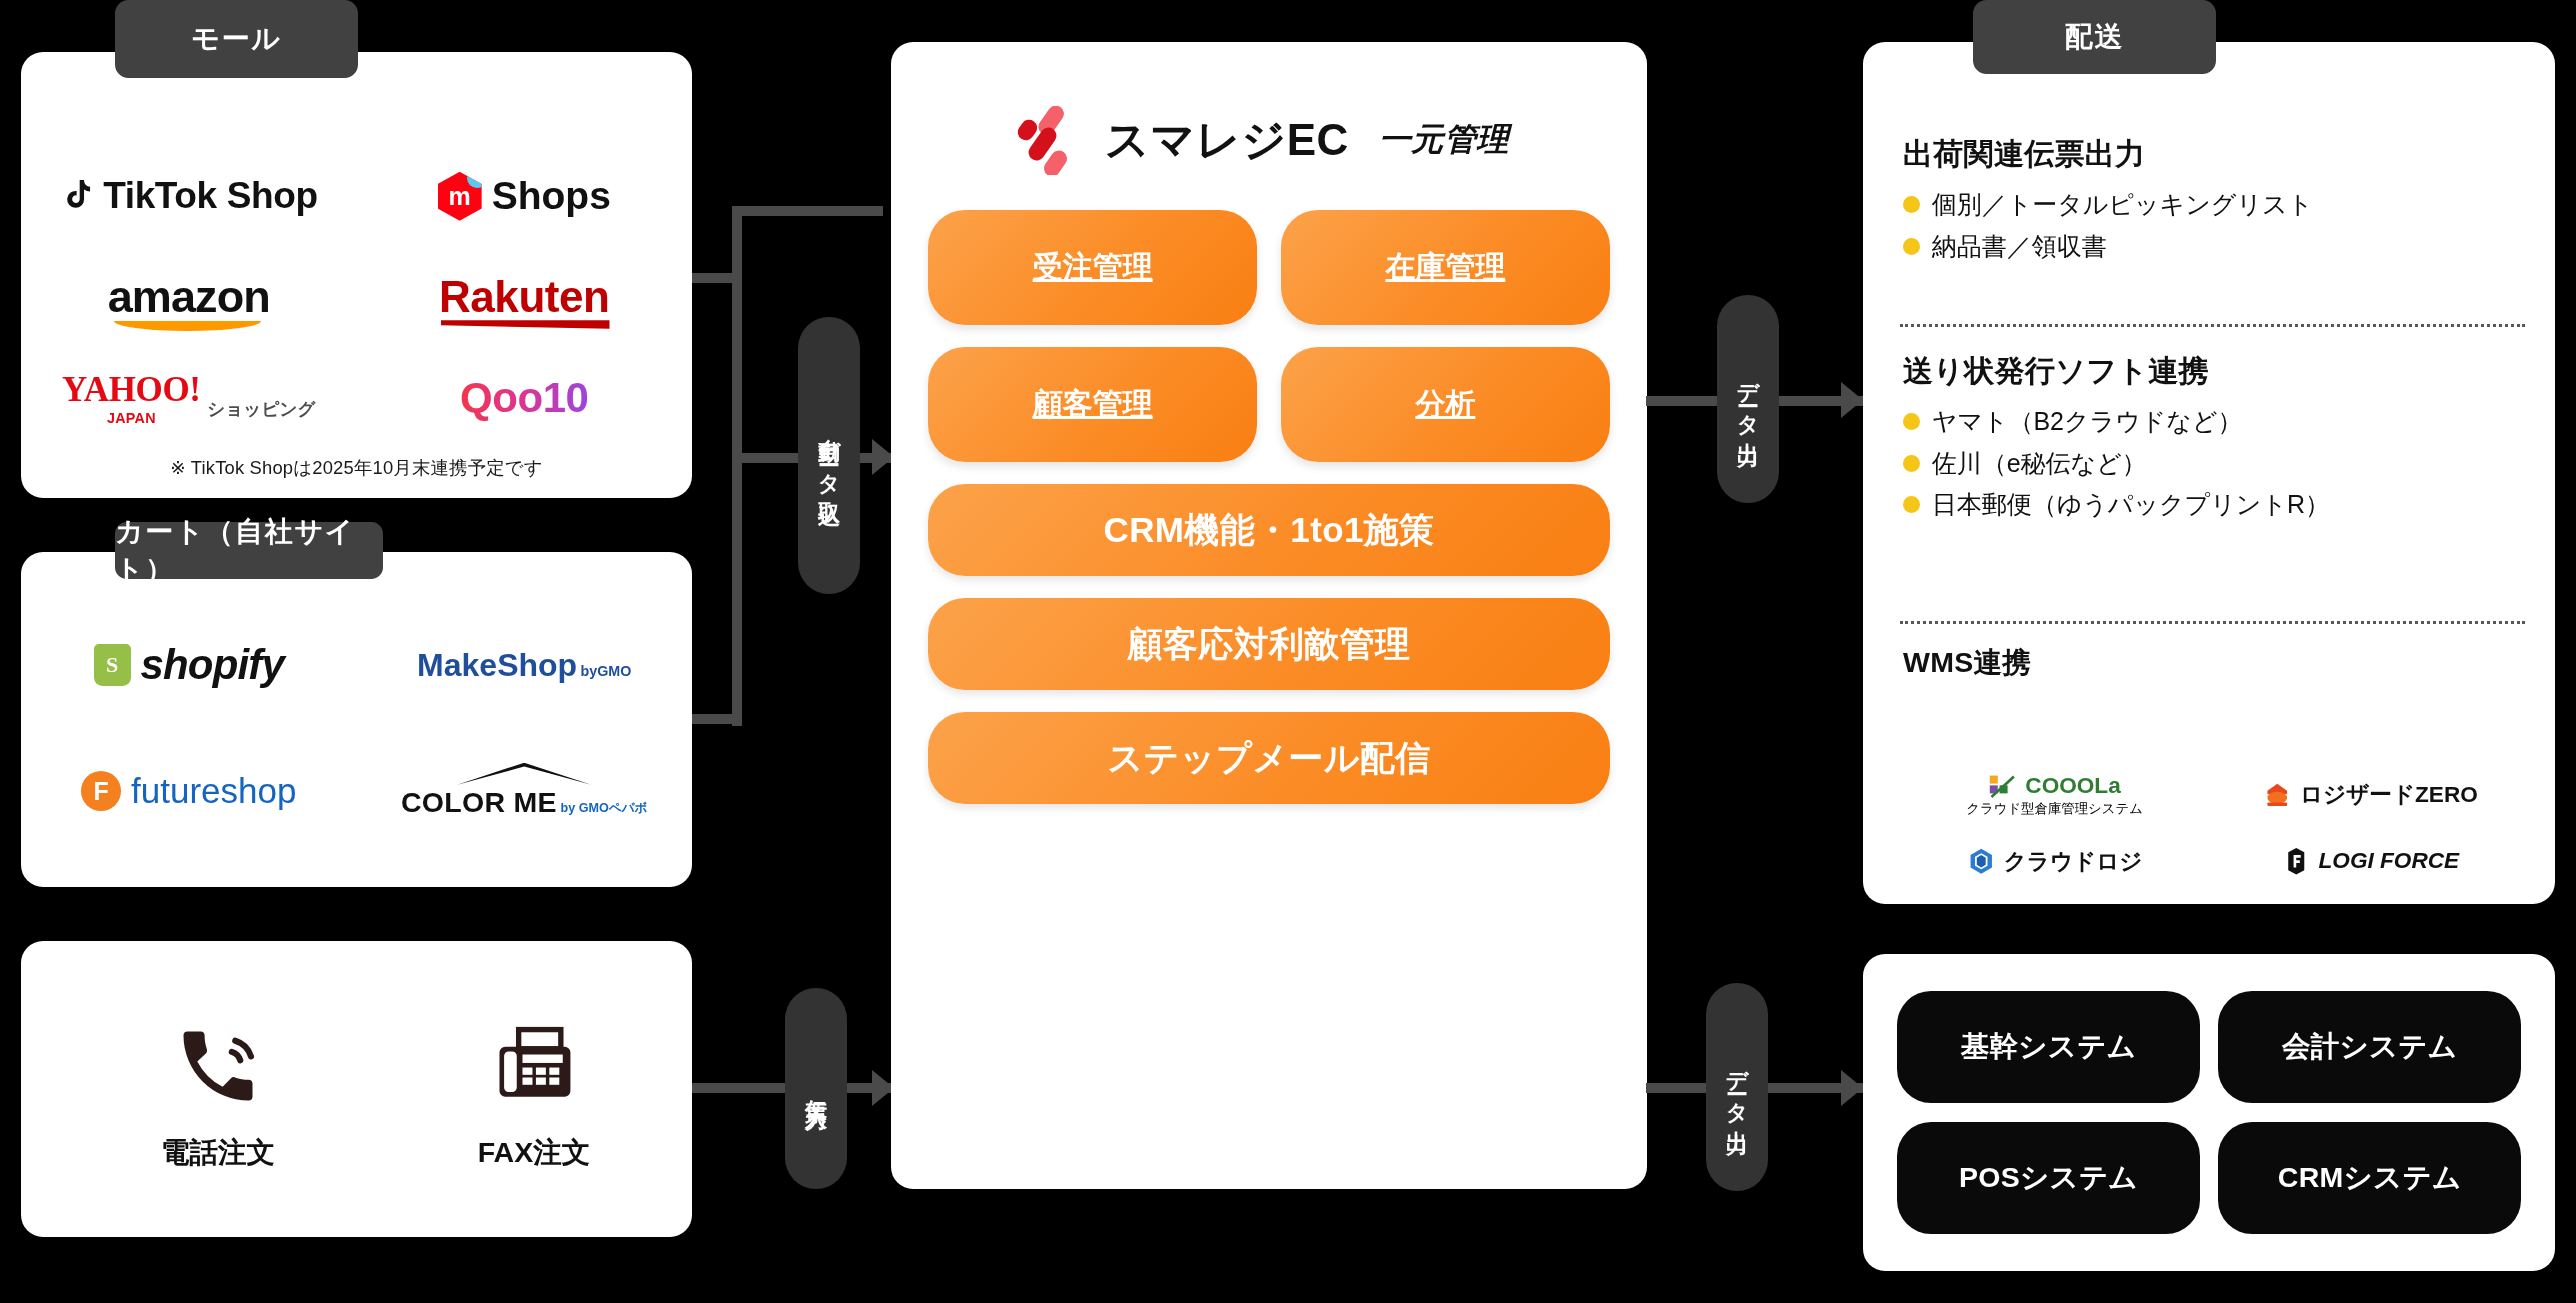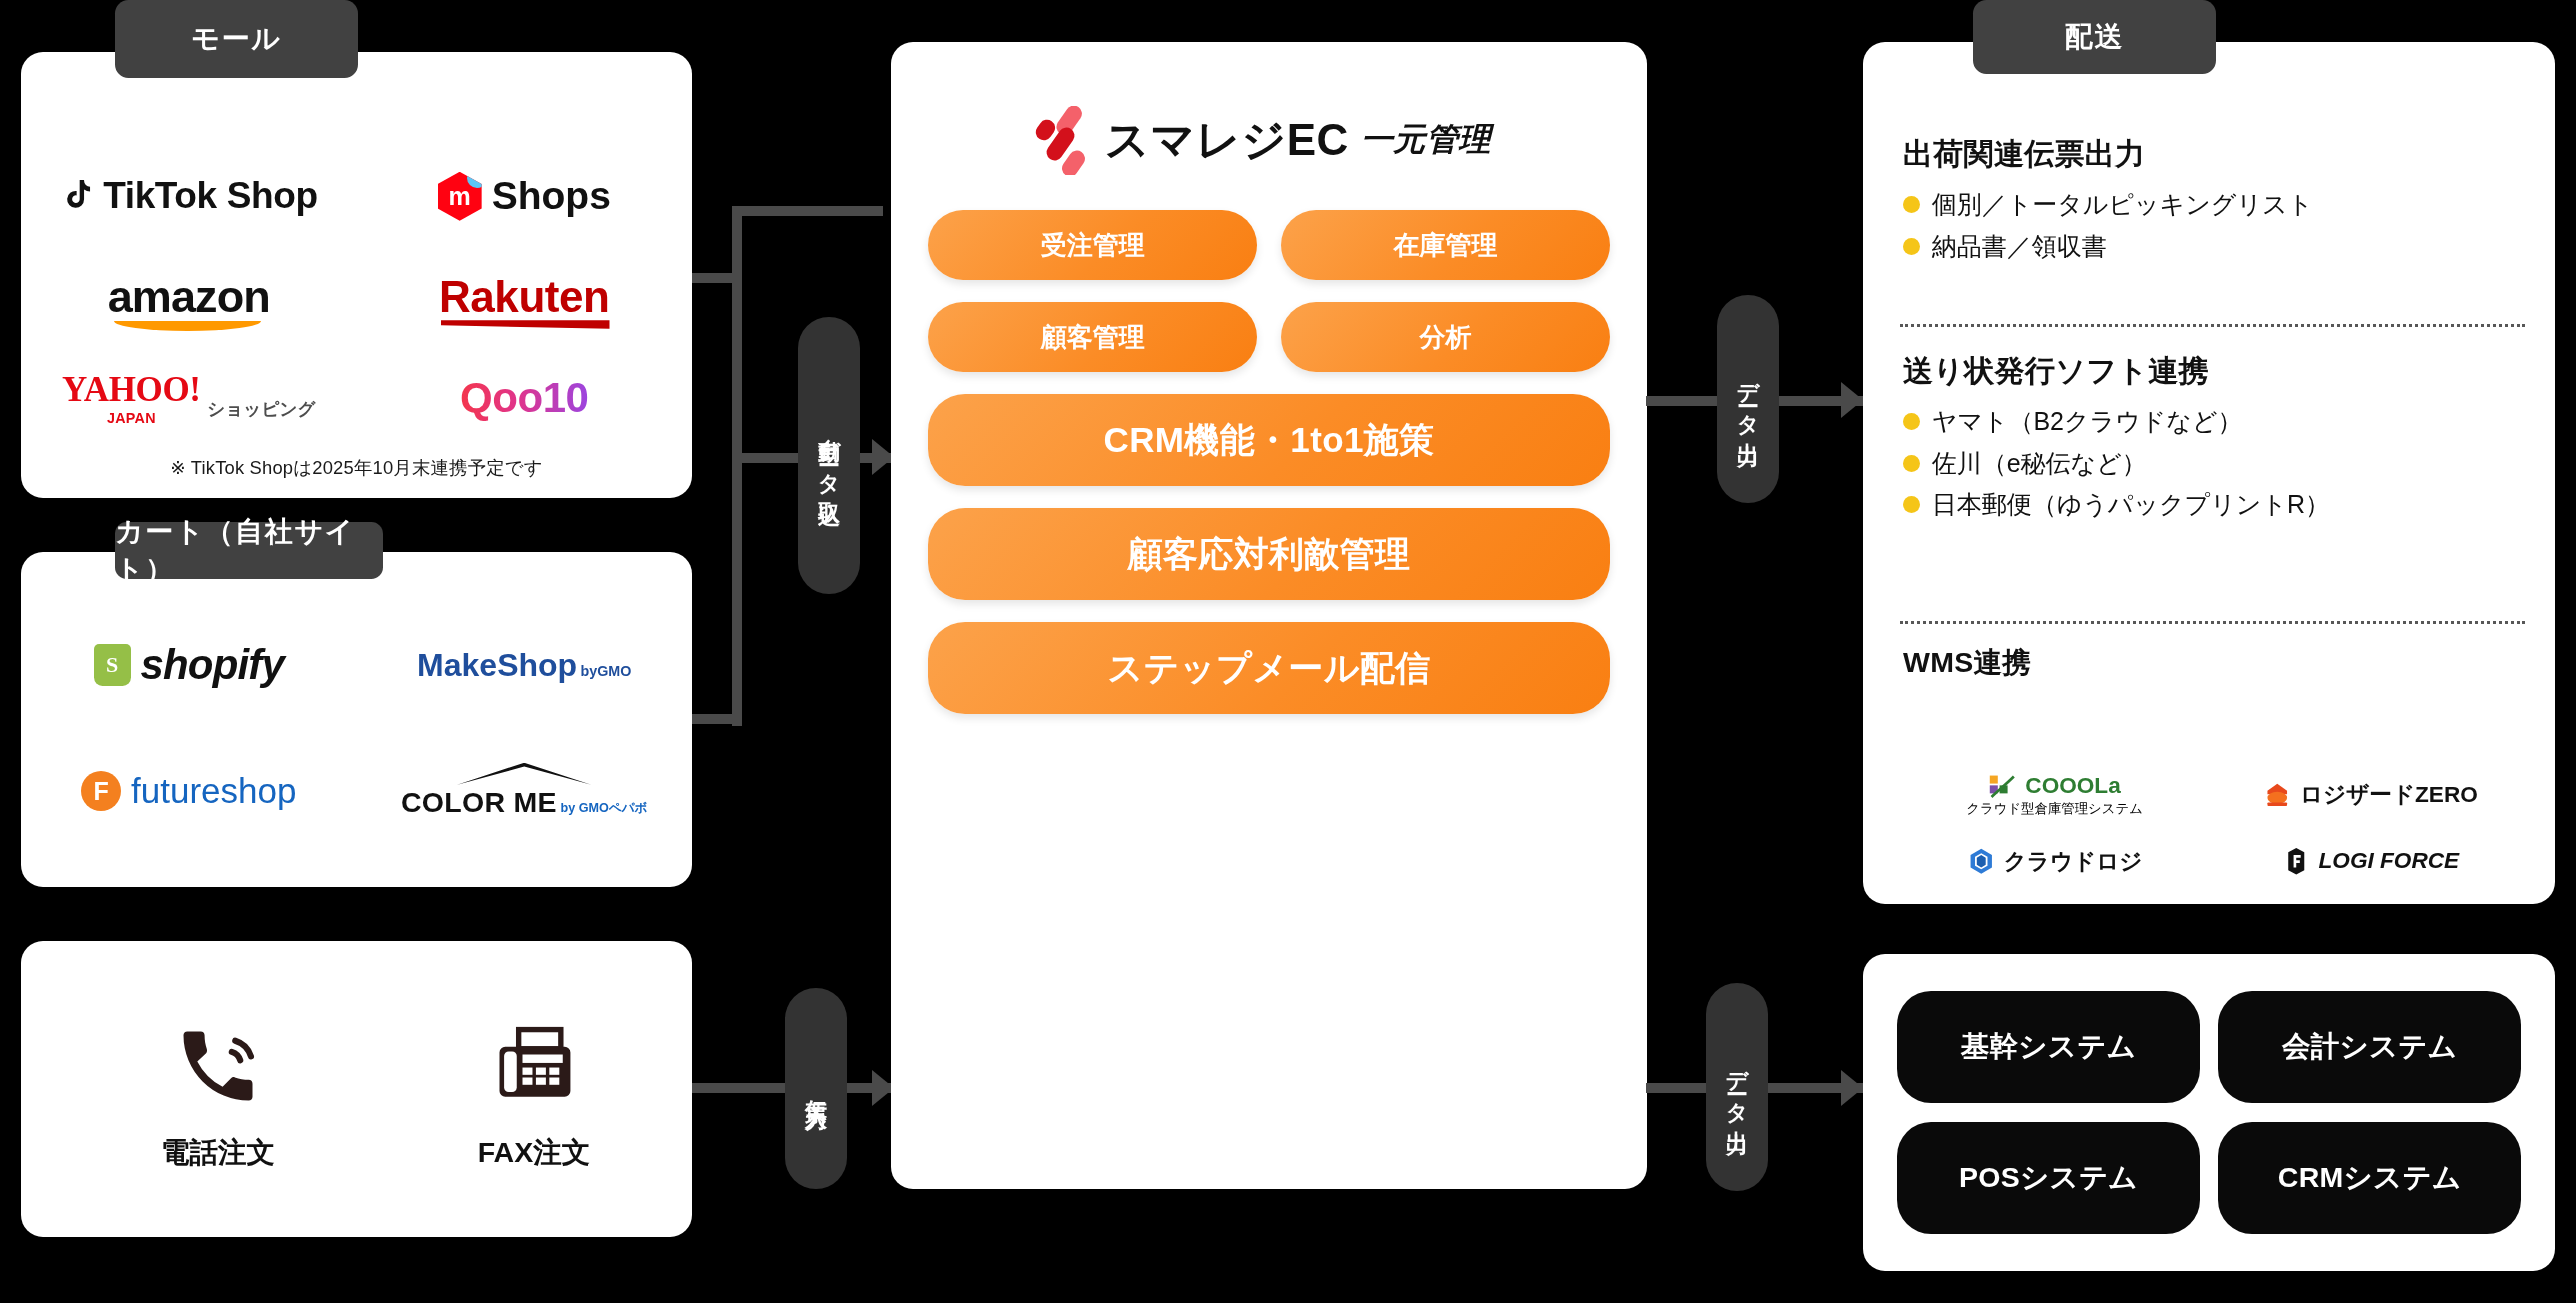--- a/index.html
+++ b/index.html
@@ -29,33 +29,33 @@
   #mall-logos{top:94px;height:302px;grid-template-rows:1fr 1fr 1fr;}
   #cart-logos{top:50px;height:252px;grid-template-rows:1fr 1fr;}
   .note{
     position:absolute;left:0;right:0;bottom:18.4px;text-align:center;
     font-size:18.4px;color:#1a1a1a;letter-spacing:.01em;
   }
 
   
   #hub-panel{left:891px;top:42px;width:756px;height:1147px;}
   #hub-head{position:absolute;left:0;right:14px;top:52px;height:92px;
-            display:flex;align-items:center;justify-content:center;gap:7px;}
+            display:flex;align-items:center;justify-content:center;gap:25px;}
   #hub-title{font-size:44px;font-weight:800;color:#111;letter-spacing:.01em;}
   #hub-sub{font-size:32px;font-weight:800;color:#111;letter-spacing:.02em;margin-left:5px;font-style:italic;}
 
   #feat-wrap{position:absolute;left:37px;right:37px;top:168px;}
   .frow{display:flex;gap:23.5px;margin-bottom:22px;}
   .fbtn{
     flex:1;border-radius:37px;color:#fff;font-weight:800;
     display:flex;align-items:center;justify-content:center;text-align:center;
     background:linear-gradient(135deg,#fca24a 0%,#fb8c26 55%,#f97f12 100%);
     box-shadow:0 4.2px 8.4px rgba(0,0,0,.10);
   }
-  .f-sm{height:70px;font-size:26px;}
+  .f-sm{height:115px;font-size:30px;text-decoration:underline;}
   .f-lg{height:92px;font-size:35px;letter-spacing:.01em;}
 
   
   #ship-panel{left:1863px;top:42px;width:692px;height:862px;}
   #ship-cap{left:1973px;top:0px;width:243px;height:74px;font-size:28px;}
   #sys-panel{left:1863px;top:954px;width:692px;height:317px;}
 
   .sec{position:absolute;left:40px;right:34px;}
   .sec h3{margin:0 0 13.4px 0;font-size:30px;font-weight:800;color:#111;letter-spacing:.01em;}
   .sec h3.small{font-size:28.5px;}

